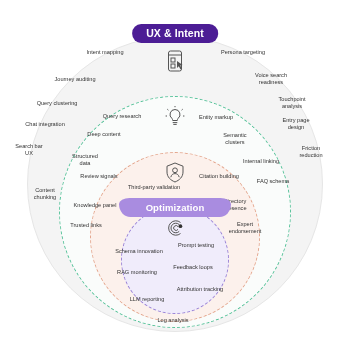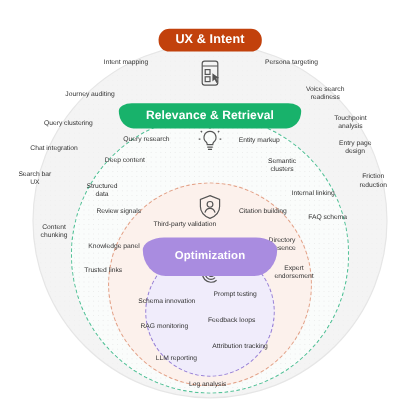--- a/index.html
+++ b/index.html
@@ -79,21 +79,21 @@
     text-align: center;
     border-radius: 40px;
     letter-spacing: .1px;
     z-index: 6;
     display: flex;
     align-items: center;
     justify-content: center;
   }
   .banner-ux {
     top: 24px;
-    background: #c2410c;
+    background: #4c1d95;
     font-size: 10.5px;
     padding: 4px 14px;
     border-radius: 9px;
   }
   .banner-rel {
     top: 86px;
     background: #18b26b;
     font-size: 10px;
     padding: 3px 10px;
     border-radius: 30px 30px 34px 34px / 18px 18px 40px 40px;
@@ -109,21 +109,21 @@
     width: 133px;
     height: 20px;
   }
   .banner-opt {
     top: 198px;
     background: #a98ce0;
     font-size: 9.5px;
     padding: 3px 10px;
     border-radius: 26px 26px 28px 28px / 15px 15px 32px 32px;
     width: 112px;
-    height: 32px;
+    height: 19px;
   }
   .banner-arc-text {
     display: block;
     line-height: 1;
   }
 
   
   .ring-icon {
     position: absolute;
     left: 50%;
@@ -155,23 +155,20 @@
 
   <div class="ring ring-ux"></div>
   <div class="ring ring-rel"></div>
   <div class="ring ring-auth"></div>
   <div class="ring ring-opt"></div>
 
   <div class="banner banner-ux">
     <span class="banner-arc-text">UX &amp; Intent</span>
   </div>
 
-  <div class="banner banner-rel">
-    <span class="banner-arc-text">Relevance &amp; Retrieval</span>
-  </div>
 
 
   <div class="banner banner-opt">
     <span class="banner-arc-text">Optimization</span>
   </div>
 
   <div class="ring-icon icon-ux">
     <svg width="18" height="22" viewBox="0 0 18 22" fill="none" stroke="#555" stroke-width="1">
       <rect x="2.5" y="1" width="13" height="20" rx="2"></rect>
       <line x1="2.5" y1="5" x2="15.5" y2="5"></line>

